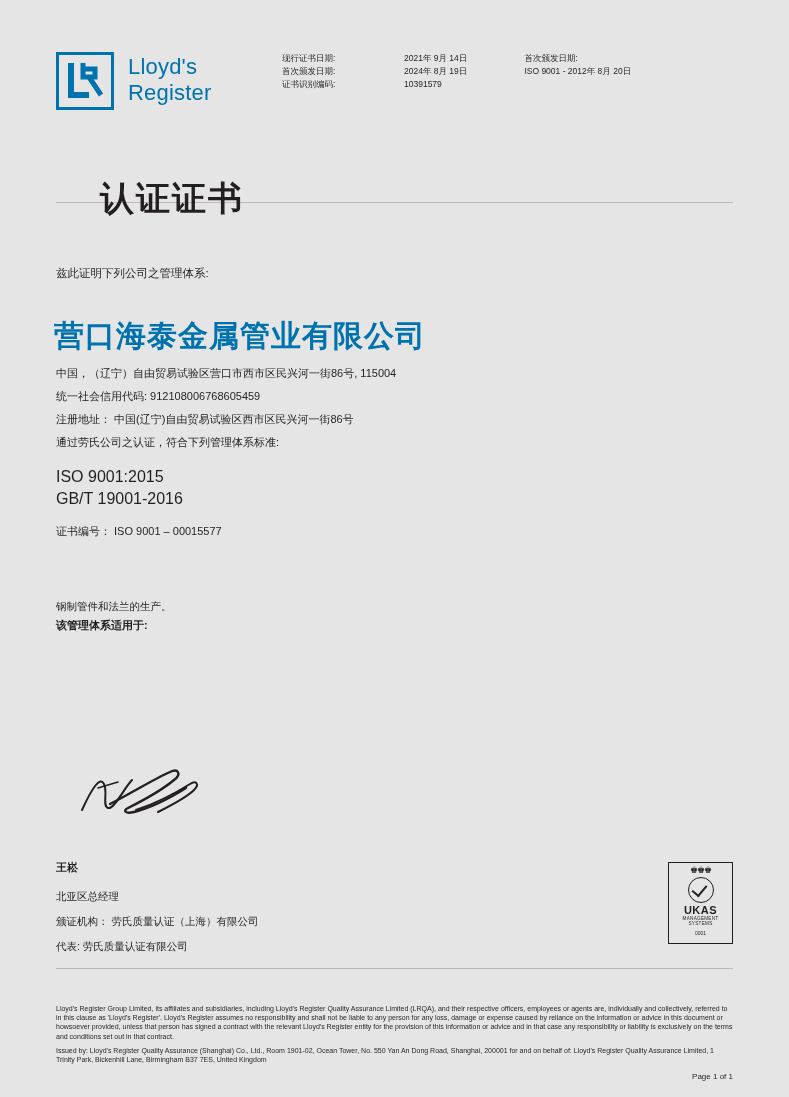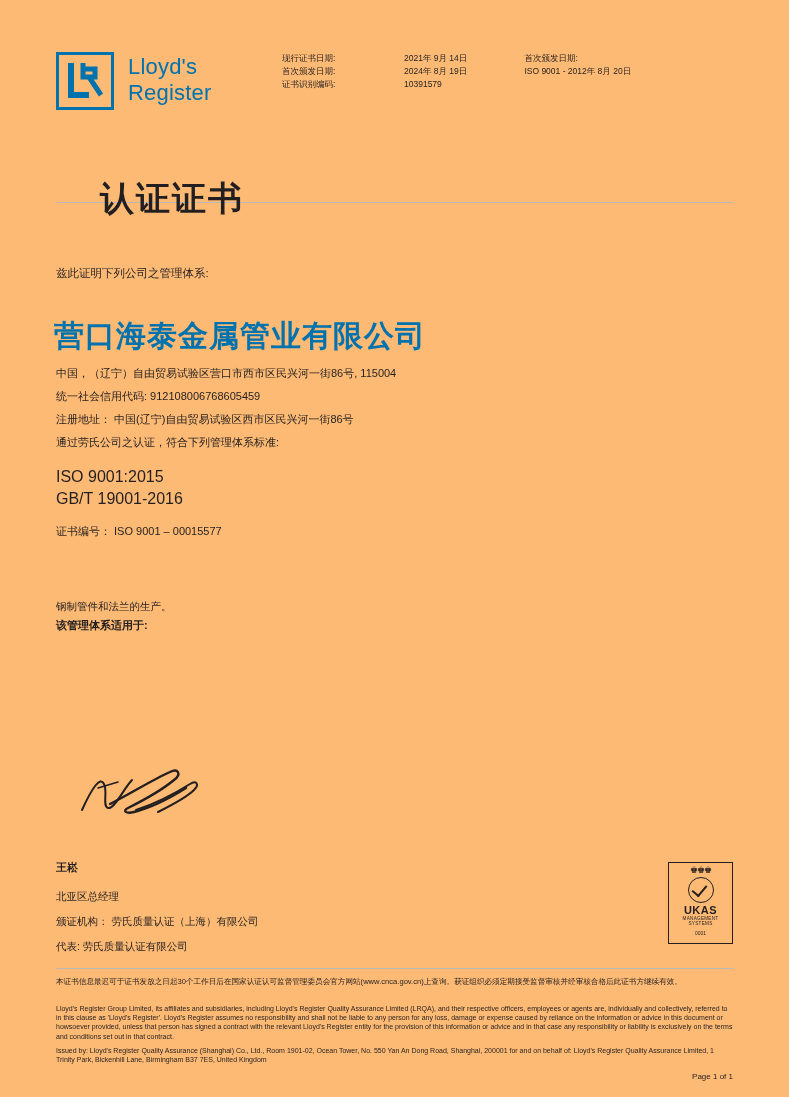--- a/index.html
+++ b/index.html
@@ -4,21 +4,21 @@
 <style>
   html, body {
     margin: 0;
     padding: 0;
     background: #8a8a8a;
   }
   .page {
     position: relative;
     width: 789px;
     height: 1097px;
-    background: #fdba74;
+    background: #e5e5e5;
     margin: 0 auto;
     font-family: "Liberation Sans", sans-serif;
     color: #231f20;
     overflow: hidden;
   }
 
   
   .header {
     position: absolute;
     top: 52px;
@@ -349,20 +349,19 @@
   <div class="ukas">
     <div class="ukas-crown">♚♚♚</div>
     <div class="ukas-tick"></div>
     <div class="ukas-word">UKAS</div>
     <div class="ukas-sub">MANAGEMENT</div>
     <div class="ukas-sub">SYSTEMS</div>
     <div class="ukas-num">0001</div>
   </div>
 
   <div class="foot-rule"></div>
-  <div class="foot-cn">本证书信息最迟可于证书发放之日起30个工作日后在国家认证认可监督管理委员会官方网站(www.cnca.gov.cn)上查询。获证组织必须定期接受监督审核并经审核合格后此证书方继续有效。</div>
   <div class="foot-en">
     <p>Lloyd's Register Group Limited, its affiliates and subsidiaries, including Lloyd's Register Quality Assurance Limited (LRQA), and their respective officers, employees or agents are, individually and collectively, referred to in this clause as 'Lloyd's Register'. Lloyd's Register assumes no responsibility and shall not be liable to any person for any loss, damage or expense caused by reliance on the information or advice in this document or howsoever provided, unless that person has signed a contract with the relevant Lloyd's Register entity for the provision of this information or advice and in that case any responsibility or liability is exclusively on the terms and conditions set out in that contract.</p>
     <p>Issued by: Lloyd's Register Quality Assurance (Shanghai) Co., Ltd., Room 1901-02, Ocean Tower, No. 550 Yan An Dong Road, Shanghai, 200001 for and on behalf of: Lloyd's Register Quality Assurance Limited, 1 Trinity Park, Bickenhill Lane, Birmingham B37 7ES, United Kingdom</p>
   </div>
   <div class="page-num">Page 1 of 1</div>
 
 </div>
 
 </body></html>

